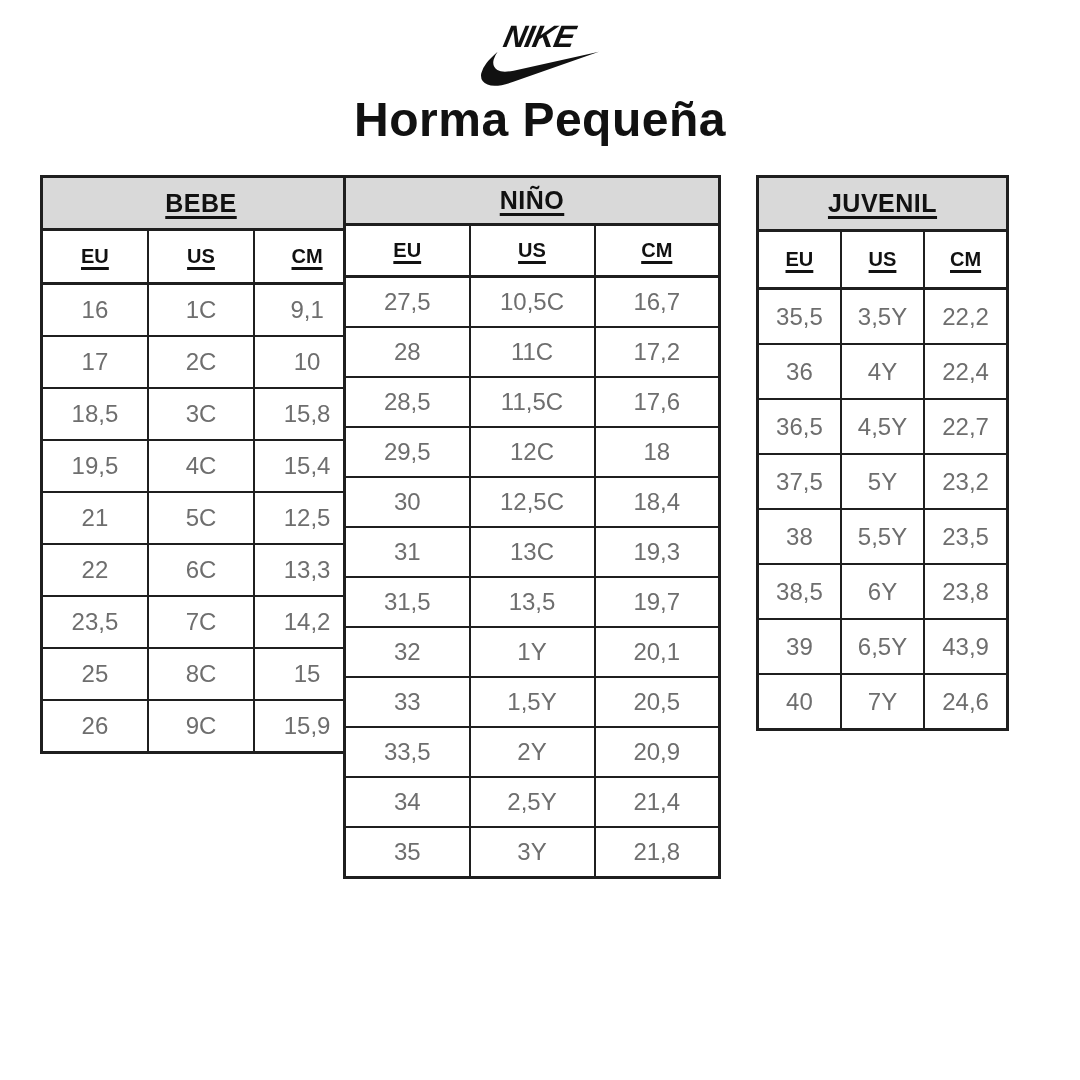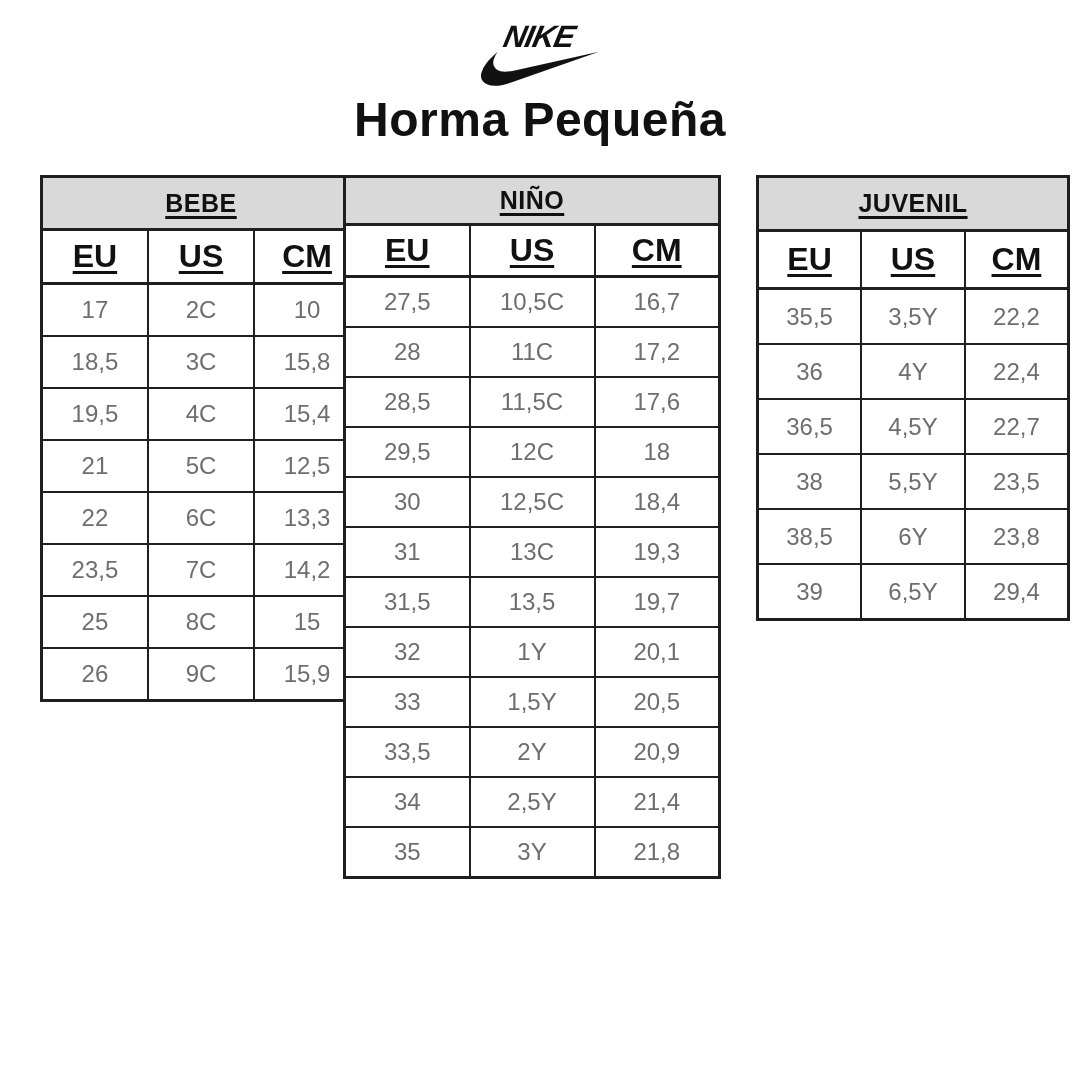--- a/index.html
+++ b/index.html
@@ -45,21 +45,21 @@
     font-size: 48px;
     font-weight: bold;
     color: var(--ink, #111111);
     letter-spacing: 0.5px;
   }
 
   
   .tbl { position: absolute; top: 175px; }
   .tbl-bebe    { left: 4px;   width: 322px; padding-left: 36px; --title-h: 50px; --head-h: 51px; --row-h: 50px; }
   .tbl-nino    { left: 343px; width: 378px; --title-h: 45px; --head-h: 49px; --row-h: 48px; }
-  .tbl-juvenil { left: 756px; width: 314px; --title-h: 51px; --head-h: 55px; --row-h: 53px; }
+  .tbl-juvenil { left: 756px; width: 253px; --title-h: 51px; --head-h: 55px; --row-h: 53px; }
 
   table {
     width: 100%;
     border-collapse: collapse;
     table-layout: fixed;
     border: 3px solid var(--border, #1f1f1f);
   }
   th, td {
     border: 2px solid var(--border, #1f1f1f);
     text-align: center;
@@ -74,21 +74,21 @@
     color: var(--ink, #161616);
     letter-spacing: 0.5px;
     text-decoration: underline;
     text-decoration-thickness: 3px;
     text-underline-offset: 4px;
     border-bottom: 3px solid var(--border, #1f1f1f);
   }
   .col-row th {
     height: var(--head-h);
     background: #ffffff;
-    font-size: 32px;
+    font-size: 20px;
     font-weight: bold;
     color: var(--ink, #161616);
     text-decoration: underline;
     text-decoration-thickness: 3px;
     text-underline-offset: 4px;
     border-bottom: 3px solid var(--border, #1f1f1f);
   }
   tbody td {
     height: var(--row-h);
     font-size: 24px;
@@ -118,20 +118,25 @@
           <th colspan="3">BEBE</th>
         </tr>
         <tr class="col-row">
           <th>EU</th>
           <th>US</th>
           <th>CM</th>
         </tr>
       </thead>
       <tbody>
           <tr>
+            <td>16</td>
+            <td>1C</td>
+            <td>9,1</td>
+          </tr>
+          <tr>
             <td>17</td>
             <td>2C</td>
             <td>10</td>
           </tr>
           <tr>
             <td>18,5</td>
             <td>3C</td>
             <td>15,8</td>
           </tr>
           <tr>
@@ -267,31 +272,41 @@
             <td>36</td>
             <td>4Y</td>
             <td>22,4</td>
           </tr>
           <tr>
             <td>36,5</td>
             <td>4,5Y</td>
             <td>22,7</td>
           </tr>
           <tr>
+            <td>37,5</td>
+            <td>5Y</td>
+            <td>23,2</td>
+          </tr>
+          <tr>
             <td>38</td>
             <td>5,5Y</td>
             <td>23,5</td>
           </tr>
           <tr>
             <td>38,5</td>
             <td>6Y</td>
             <td>23,8</td>
           </tr>
           <tr>
             <td>39</td>
             <td>6,5Y</td>
-            <td>29,4</td>
+            <td>43,9</td>
+          </tr>
+          <tr>
+            <td>40</td>
+            <td>7Y</td>
+            <td>24,6</td>
           </tr>
         </tbody>
     </table>
   </section>
 
 </div>
 
 </body></html>

